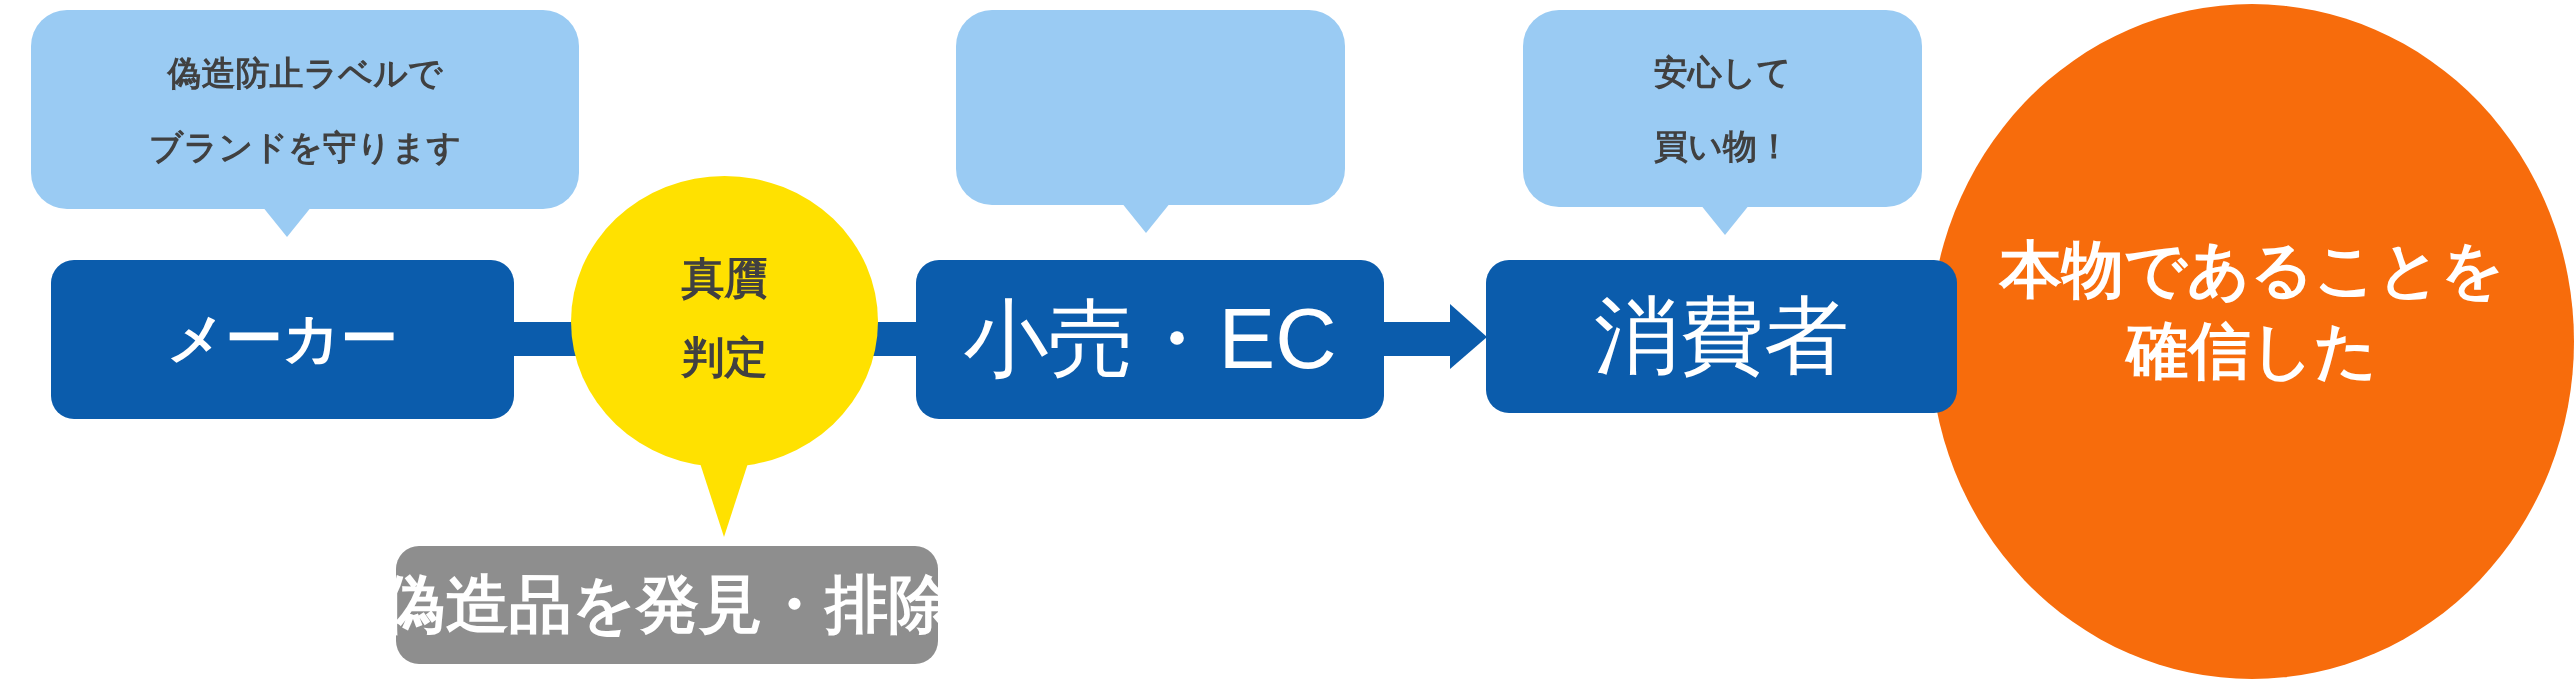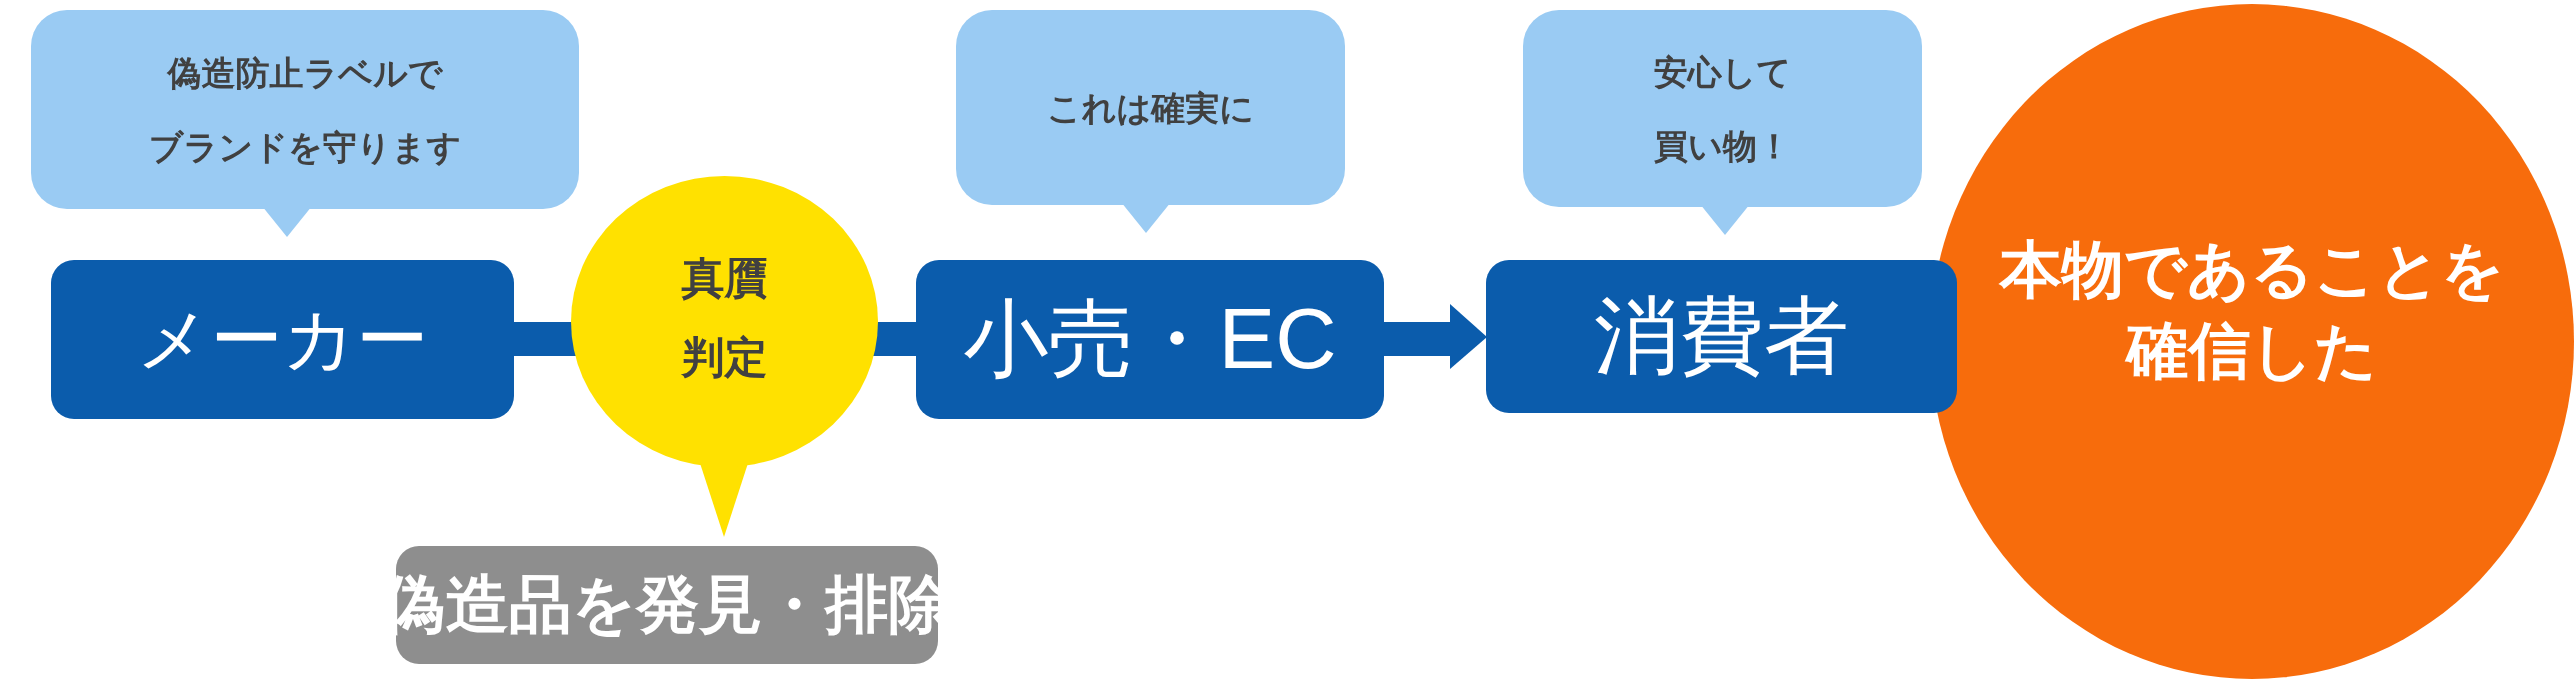--- a/index.html
+++ b/index.html
@@ -49,21 +49,21 @@
     position:absolute;
     background:var(--dark-blue);
     border-radius:23px;
     display:flex;
     justify-content:center;
     align-items:center;
     color:var(--text-white);
     font-size:85px;
     white-space:nowrap;
   }
-  .node-box.bold{font-weight:normal;font-size:72px;}
+  .node-box.bold{font-weight:bold;font-size:57px;}
   
   .connector{
     position:absolute;
     background:var(--dark-blue);
   }
   .arrow-head{
     position:absolute;
     width:0;height:0;
     border-top:33px solid transparent;
     border-bottom:32.5px solid transparent;
@@ -146,21 +146,20 @@
     </div>
   </div>
 
   <div class="bubble" style="left:31px;top:10px;width:548px;height:199px;">
     <span>偽造防止ラベルで</span>
     <span>ブランドを守ります</span>
   </div>
   <div class="tail-down" style="left:262px;top:206px;"></div>
 
   <div class="bubble" style="left:956px;top:10px;width:389px;height:195px;">
-    <span>これは確実に</span>
   </div>
   <div class="tail-down" style="left:1121px;top:202px;"></div>
 
   <div class="bubble" style="left:1523px;top:10px;width:399px;height:197px;">
     <span>安心して</span>
     <span>買い物！</span>
   </div>
   <div class="tail-down" style="left:1700px;top:204px;"></div>
 
   <div class="connector" style="left:514px;top:322px;width:402px;height:34px;"></div>

